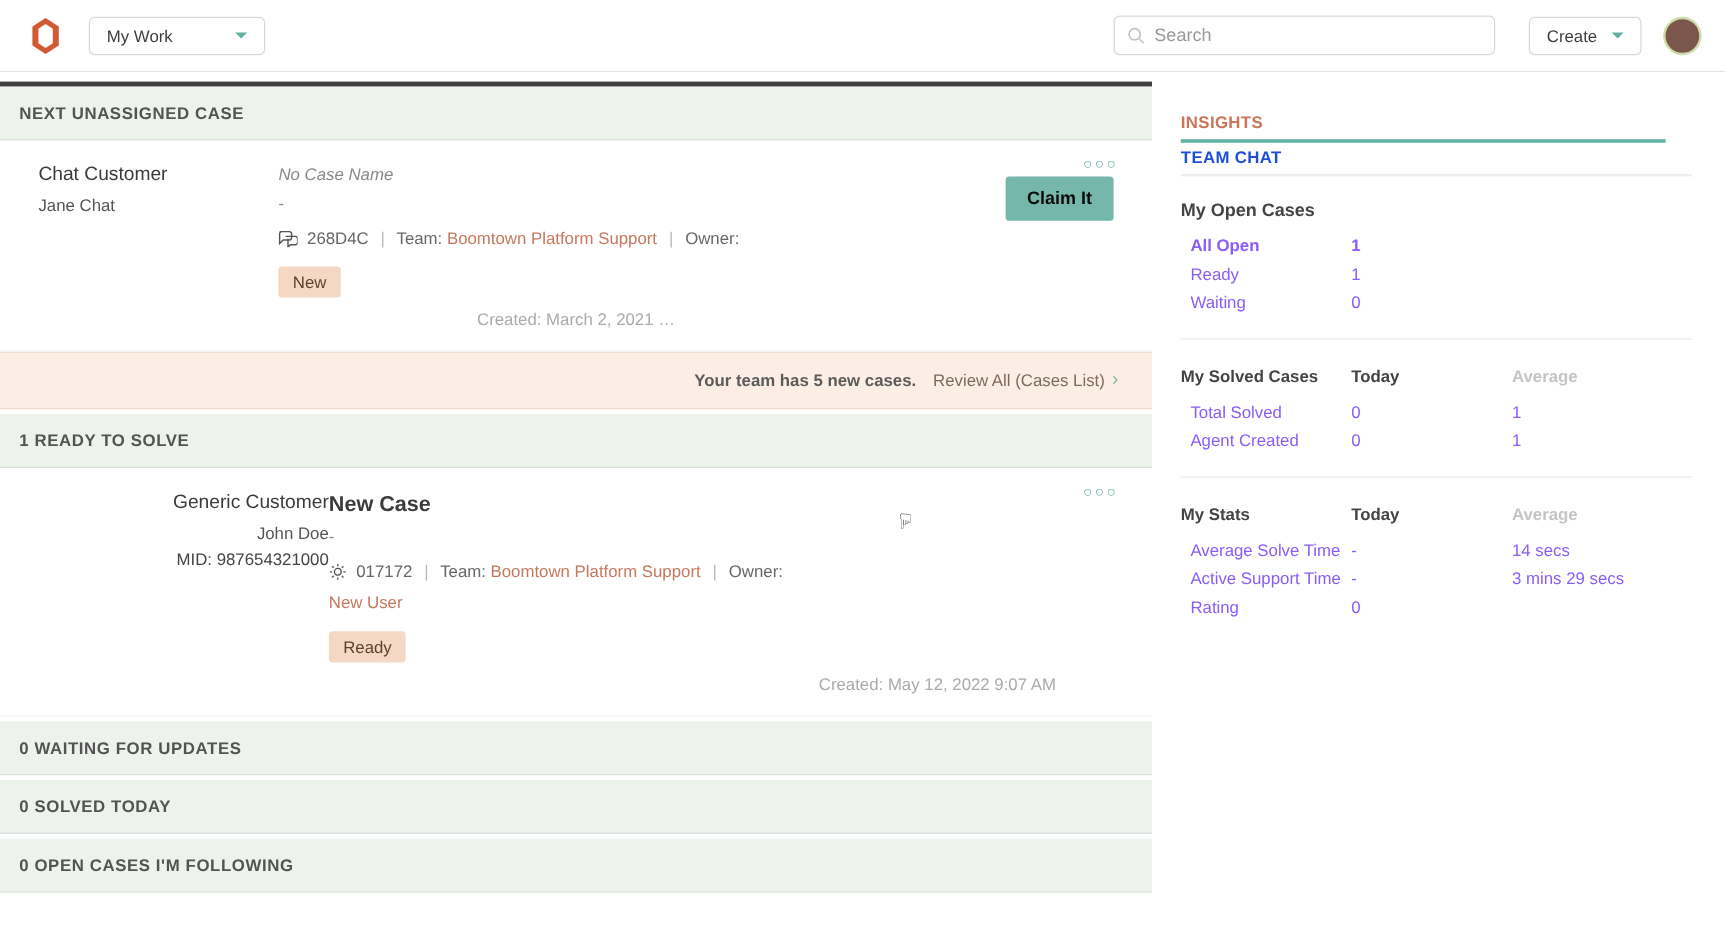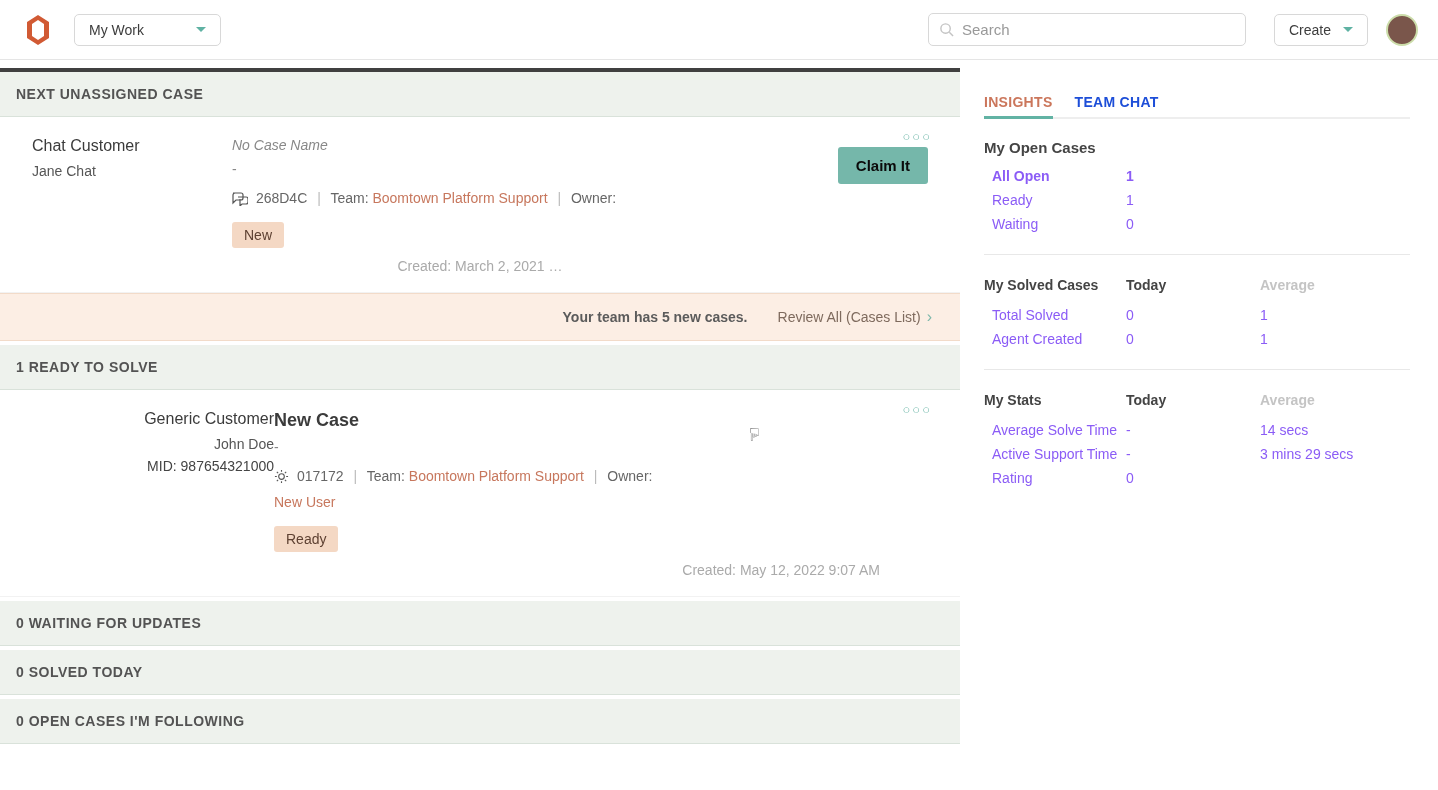--- a/index.html
+++ b/index.html
@@ -130,35 +130,34 @@
   font-size: 15px;
 }
 .banner {
   background: #fceee4;
   display: flex;
   align-items: center;
   justify-content: flex-end;
   padding: 14px 28px;
   border-bottom: 1px solid #f2dbc9;
   border-top: 1px solid #f2dbc9;
-  gap: 16px;
 }
 .banner .msg { color: #5b5b5b; font-weight: 600; margin-right: 14px; }
 .banner .review { color: #7e6a5d; cursor: pointer; display: inline-flex; align-items: center; }
 .banner .chev { margin-left: 6px; color:#7fb8ab; font-size:16px; }
 .cursor-hand {
   position: absolute;
   right: 200px; top: 34px;
   font-size: 18px;
   transform: scaleX(-1);
 }
 .ready-card .case-left { width: 242px; text-align: right; }
 
 .panel { flex: 1; padding: 28px 28px 0 24px; }
-.tabs { display: flex; border-bottom: 2px solid #eee; margin-bottom: 20px; }
+.tabs { display: flex; border-bottom: 2px solid #eee; margin-bottom: 20px; flex-direction: column; }
 .tab { padding: 6px 0; margin-right: 22px; font-weight: 600; font-size: 14px; letter-spacing: .3px; cursor: pointer; }
 .tab.active { color: #cb765b; border-bottom: 3px solid #62b3a4; margin-bottom: -2px; }
 .tab.inactive { color: #1d4ed8; }
 .panel h3 { font-size: 15px; font-weight: 600; color: #444; margin-bottom: 12px; }
 .panel .list { margin-bottom: 22px; padding-left: 8px; }
 .panel .row { display: flex; margin-bottom: 8px; color: #8b5cf6; }
 .panel .row .k { width: 134px; }
 .panel .row .v { width: 134px; }
 .panel .row .v2 { flex: 1; }
 .panel .subhead { display: flex; margin-bottom: 14px;}

